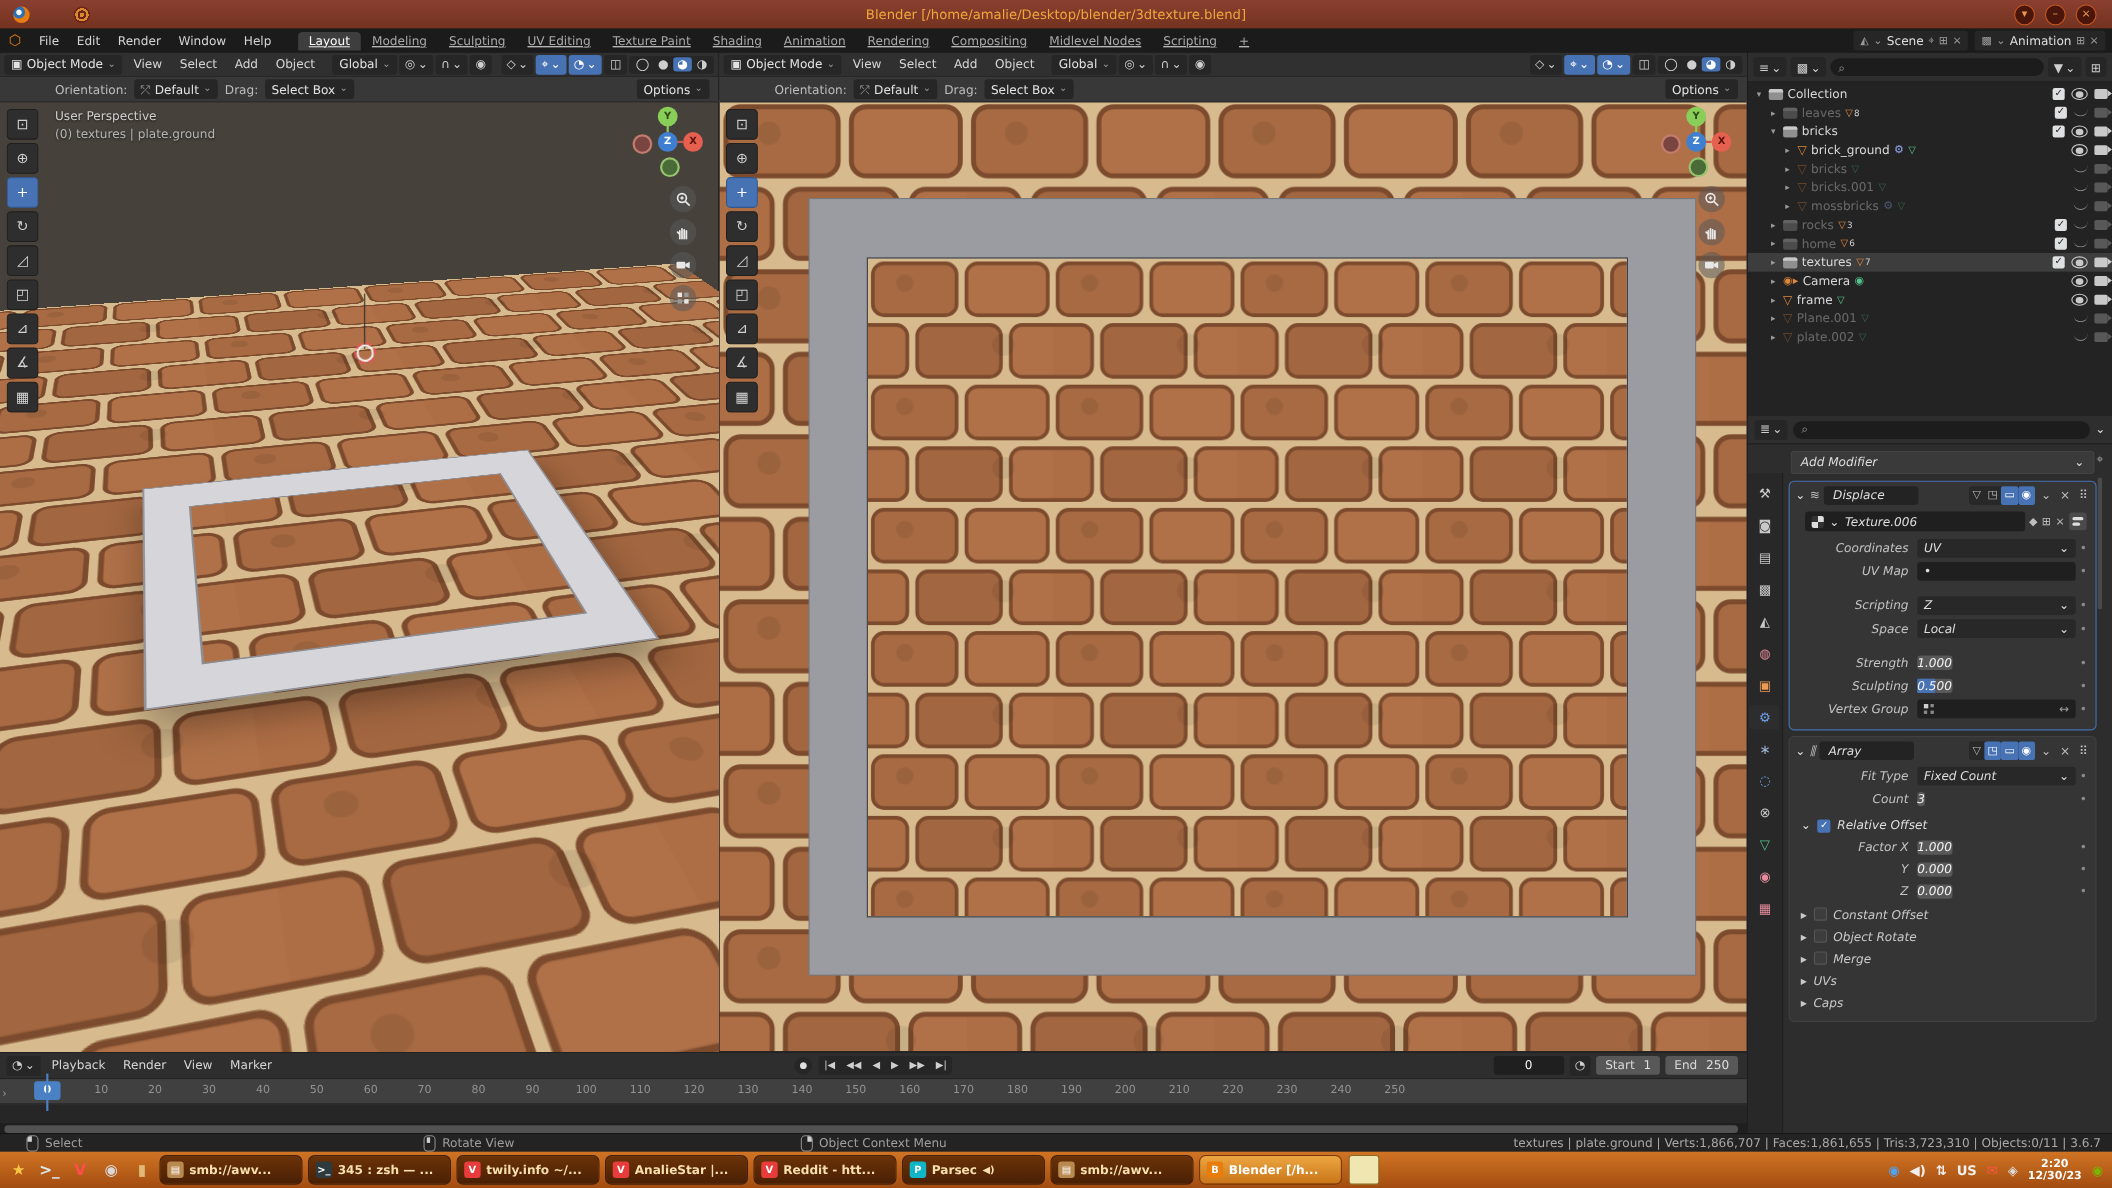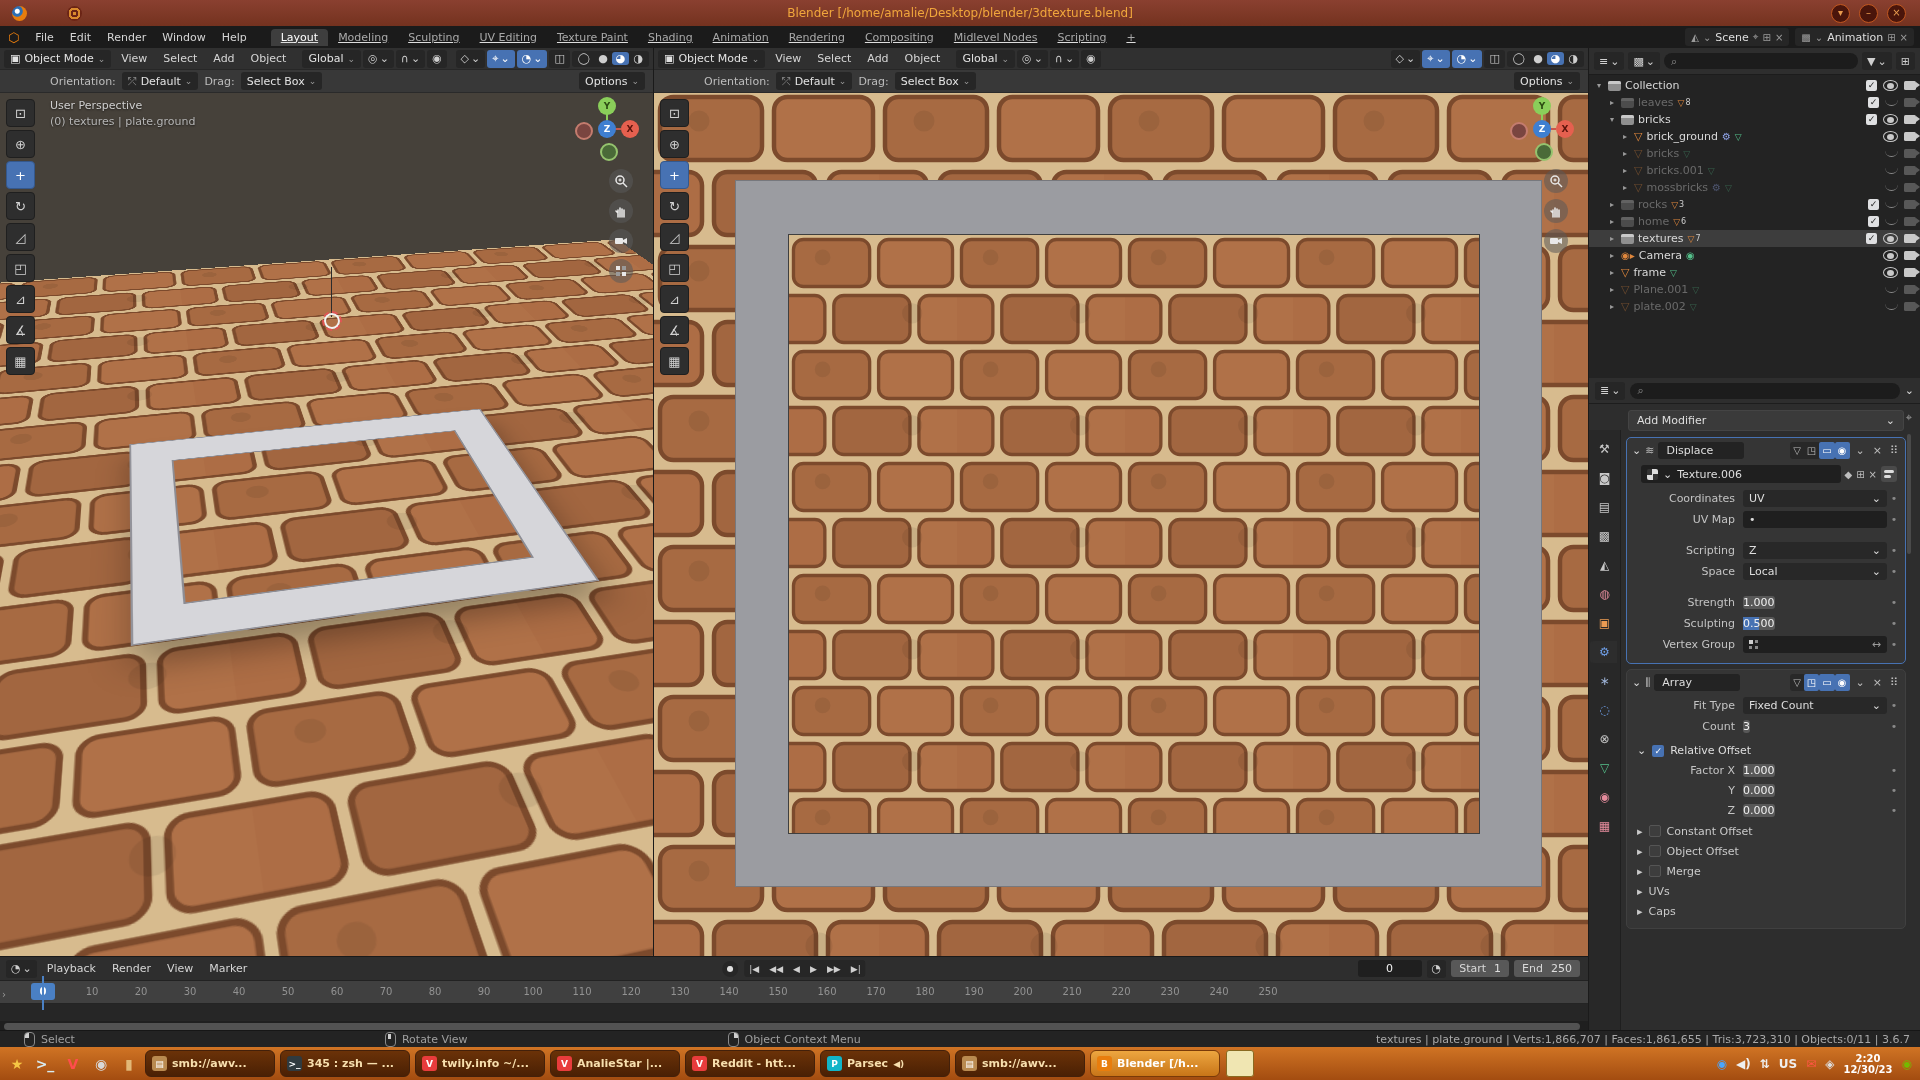--- a/index.html
+++ b/index.html
@@ -105,21 +105,21 @@
   .camico::after{content:'';position:absolute;right:-4px;top:1px;border-left:4px solid #c9c9c9;
     border-top:3px solid transparent;border-bottom:3px solid transparent;}
   .camico.off{opacity:.32;}
   
   .props{position:absolute;left:0;top:330px;width:331px;bottom:0;background:#2d2d2d;}
   .props-header{height:25px;background:#2e2e2e;display:flex;align-items:center;gap:5px;padding:0 6px;border-bottom:1px solid #1d1d1d;}
   .tabstrip{position:absolute;left:0;top:52px;bottom:0;width:31px;background:#282828;display:flex;
     flex-direction:column;align-items:center;gap:7px;padding-top:8px;border-right:1px solid #1f1f1f;}
   .ptab{width:25px;height:22px;display:flex;align-items:center;justify-content:center;font-size:12px;border-radius:3px 0 0 3px;}
   .ptab.active{background:#2d2d2d;box-shadow:-2px 0 0 #2d2d2d;}
-  .props-content{position:absolute;left:31px;right:8px;top:26px;bottom:0;}
+  .props-content{position:absolute;left:31px;right:8px;top:26px;bottom:0;font-style:italic;}
   .breadcrumb{display:flex;align-items:center;gap:6px;height:26px;padding:0 8px;color:#d5d5d5;}
   .addmod{margin:6px 8px;background:#3a3a3a;border:1px solid #444;border-radius:3px;height:19px;
     display:flex;align-items:center;justify-content:space-between;padding:0 8px;}
   .modpanel{margin:5px 6px;background:#353535;border:1px solid #404040;border-radius:5px;padding-bottom:7px;}
   .modpanel.activemod{border-color:#4772b3;}
   .mod-head{display:flex;align-items:center;gap:4px;height:24px;padding:0 5px;}
   .mod-name{background:#232323;border-radius:3px;padding:1px 8px;min-width:70px;height:15px;line-height:15px;}
   .mtgl{display:flex;background:#282828;border-radius:3px;height:17px;align-items:center;margin-left:auto;}
   .mtgl span{padding:0 3px;font-size:10px;color:#bdbdbd;height:17px;line-height:17px;}
   .mtgl span.on{background:#4772b3;color:#fff;border-radius:2px;}
@@ -1092,21 +1092,21 @@
 
               <div class="crow">
                 <span class="chev">▸</span>
                 <span class="graychk"></span>
                 <span>Constant Offset</span>
               </div>
 
               <div class="crow">
                 <span class="chev">▸</span>
                 <span class="graychk"></span>
-                <span>Object Offset</span>
+                <span>Object Rotate</span>
               </div>
 
               <div class="crow">
                 <span class="chev">▸</span>
                 <span class="graychk"></span>
                 <span>Merge</span>
               </div>
 
               <div class="crow">
                 <span class="chev">▸</span>

